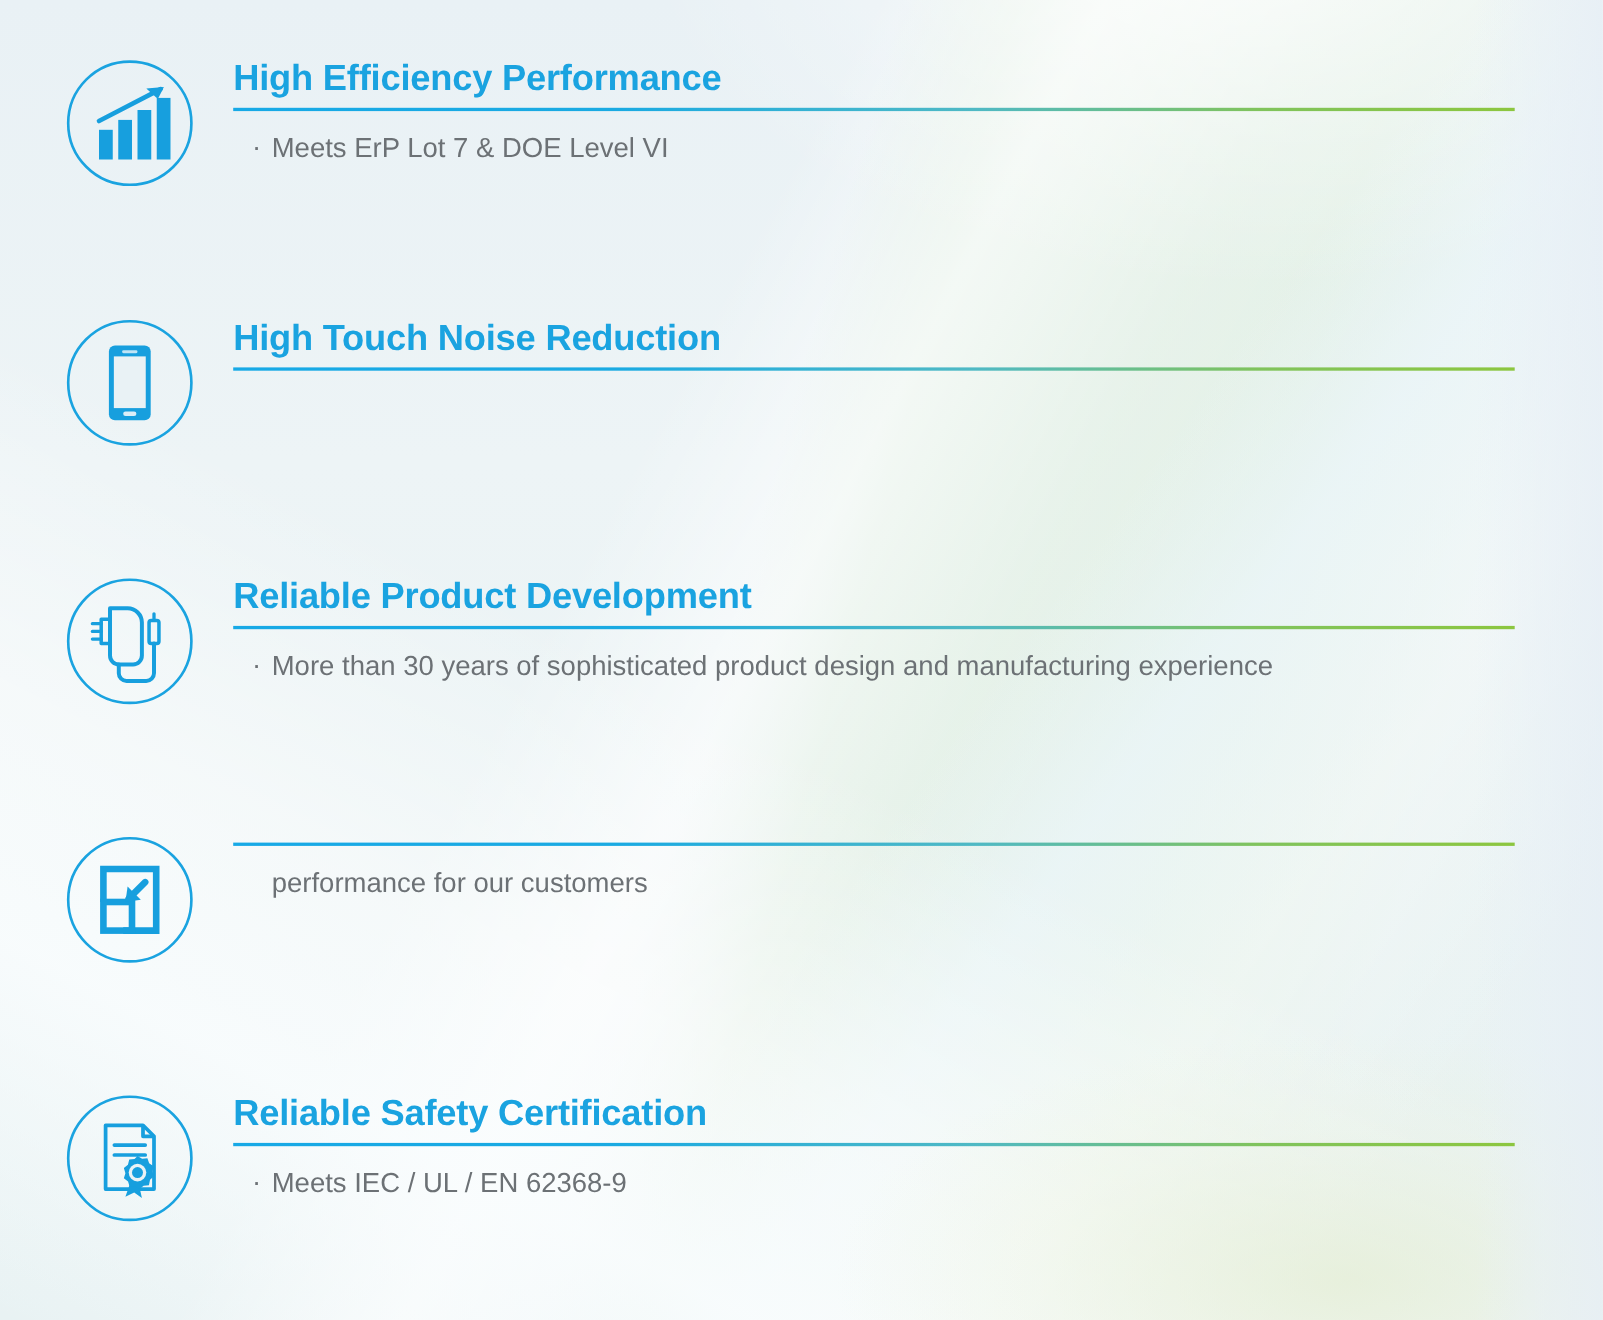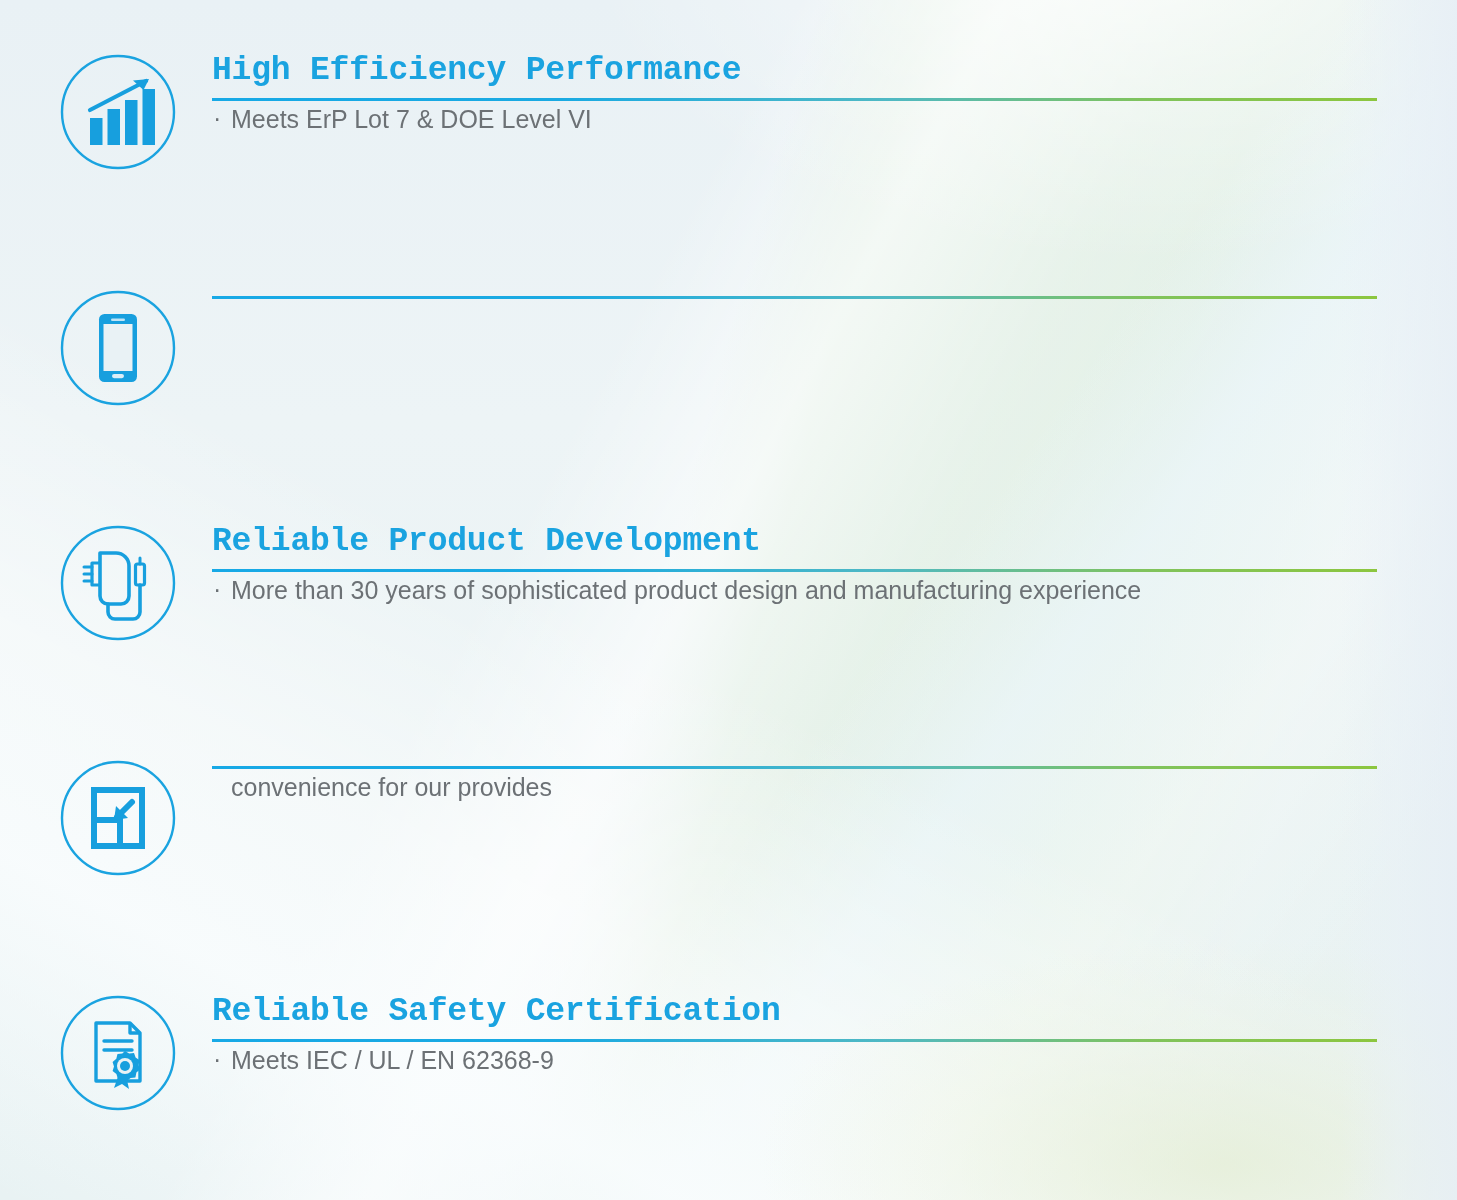--- a/index.html
+++ b/index.html
@@ -127,35 +127,34 @@
   }
   .title {
     color: #1aa3e0;
     font-size: 33px;
     font-weight: bold;
     line-height: 38px;
     letter-spacing: -0.2px;
     white-space: nowrap;
     margin: 0;
     padding: 0;
-    font-family: Liberation Mono, monospace;
   }
   .rule {
     width: 1165px;
     height: 3px;
     margin-top: 8px;
     background: linear-gradient(90deg,
         #17a9e6 0%,
         #1aaae2 30%,
         #4fb9c4 58%,
         #80c35c 80%,
         #8cc63f 100%);
   }
   .bullets {
-    margin: 0;
+    margin: 16px;
     padding: 0;
     list-style: none;
   }
   .bullets li {
     color: #6c7175;
     font-size: 25px;
     line-height: 37px;
     white-space: nowrap;
     position: relative;
     padding-left: 19px;
@@ -215,20 +214,21 @@
       <div class="icon-wrap">
         <svg viewBox="0 0 120 120" xmlns="http://www.w3.org/2000/svg">
           <circle cx="60" cy="60" r="56" fill="none" stroke="#1AA3E0" stroke-width="2.4"></circle>
           <rect x="41" y="26" width="38" height="68" rx="5.5" ry="5.5" fill="#179FDE"></rect>
           <rect x="45.5" y="36" width="29" height="47" fill="#E9F2F5"></rect>
           <rect x="53" y="30.5" width="14" height="2.6" rx="1.3" fill="#BFE4F5"></rect>
           <rect x="54" y="86" width="12" height="4.2" rx="2.1" fill="#DCEEF7"></rect>
         </svg>
       </div>
       <div class="content">
+        <div class="title">High Touch Noise Reduction</div>
         <div class="rule"></div>
       </div>
     </div>
 
     <div class="feature" style="top:523px;">
       <div class="icon-wrap">
         <svg viewBox="0 0 120 120" xmlns="http://www.w3.org/2000/svg">
           <circle cx="60" cy="60" r="56" fill="none" stroke="#1AA3E0" stroke-width="2.4"></circle>
 
           <path d="M42 30 h16 a13 13 0 0 1 13 13 v30 a8 8 0 0 1 -8 8 h-13 a8 8 0 0 1 -8 -8 z" fill="none" stroke="#179FDE" stroke-width="3.6" stroke-linejoin="round"></path>
@@ -263,21 +263,21 @@
 
           <rect x="36" y="62" width="26" height="26" fill="none" stroke="#179FDE" stroke-width="6"></rect>
 
           <path d="M74 44 L59 59" fill="none" stroke="#179FDE" stroke-width="6" stroke-linecap="round"></path>
           <path d="M56 62 L58 48 L70 60 Z" fill="#179FDE"></path>
         </svg>
       </div>
       <div class="content">
         <div class="rule"></div>
         <ul class="bullets">
-          <li class="cont">convenience for our provides</li>
+          <li class="cont">performance for our customers</li>
         </ul>
       </div>
     </div>
 
     <div class="feature" style="top:993px;">
       <div class="icon-wrap">
         <svg viewBox="0 0 120 120" xmlns="http://www.w3.org/2000/svg">
           <circle cx="60" cy="60" r="56" fill="none" stroke="#1AA3E0" stroke-width="2.4"></circle>
 
           <path d="M38 30 h34 l10 10 v48 h-44 z" fill="none" stroke="#179FDE" stroke-width="3.4" stroke-linejoin="round"></path>

